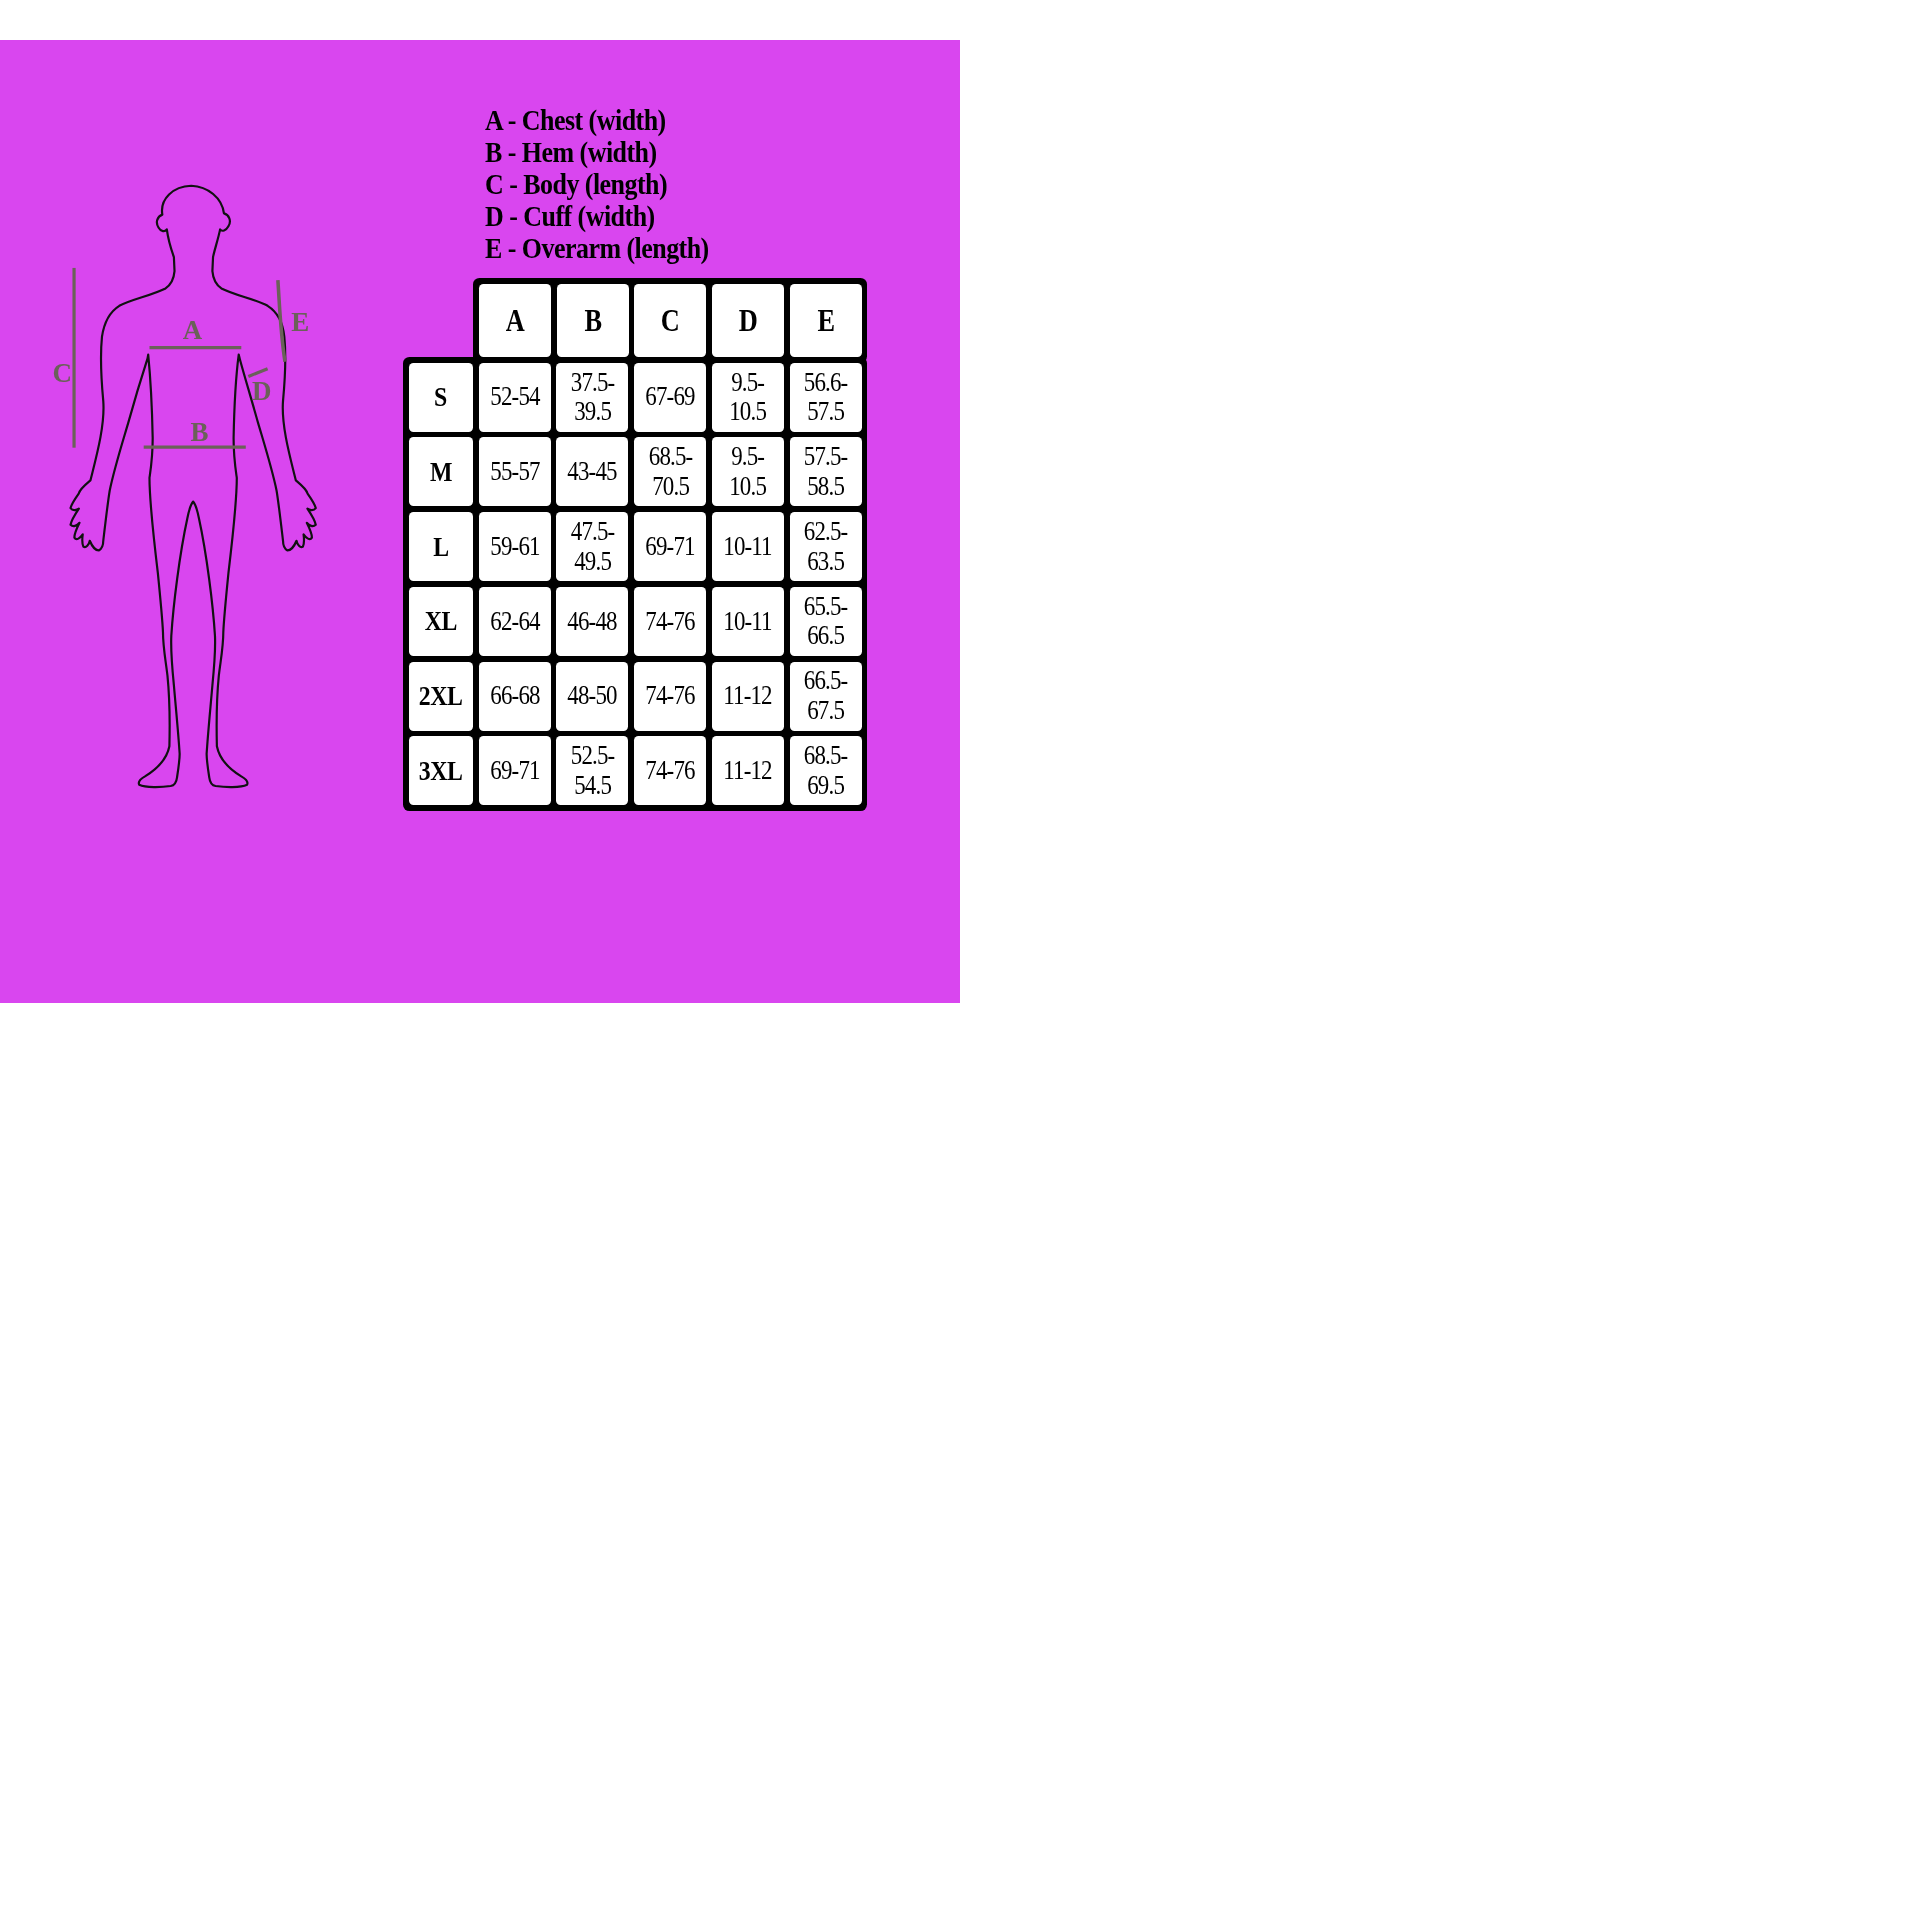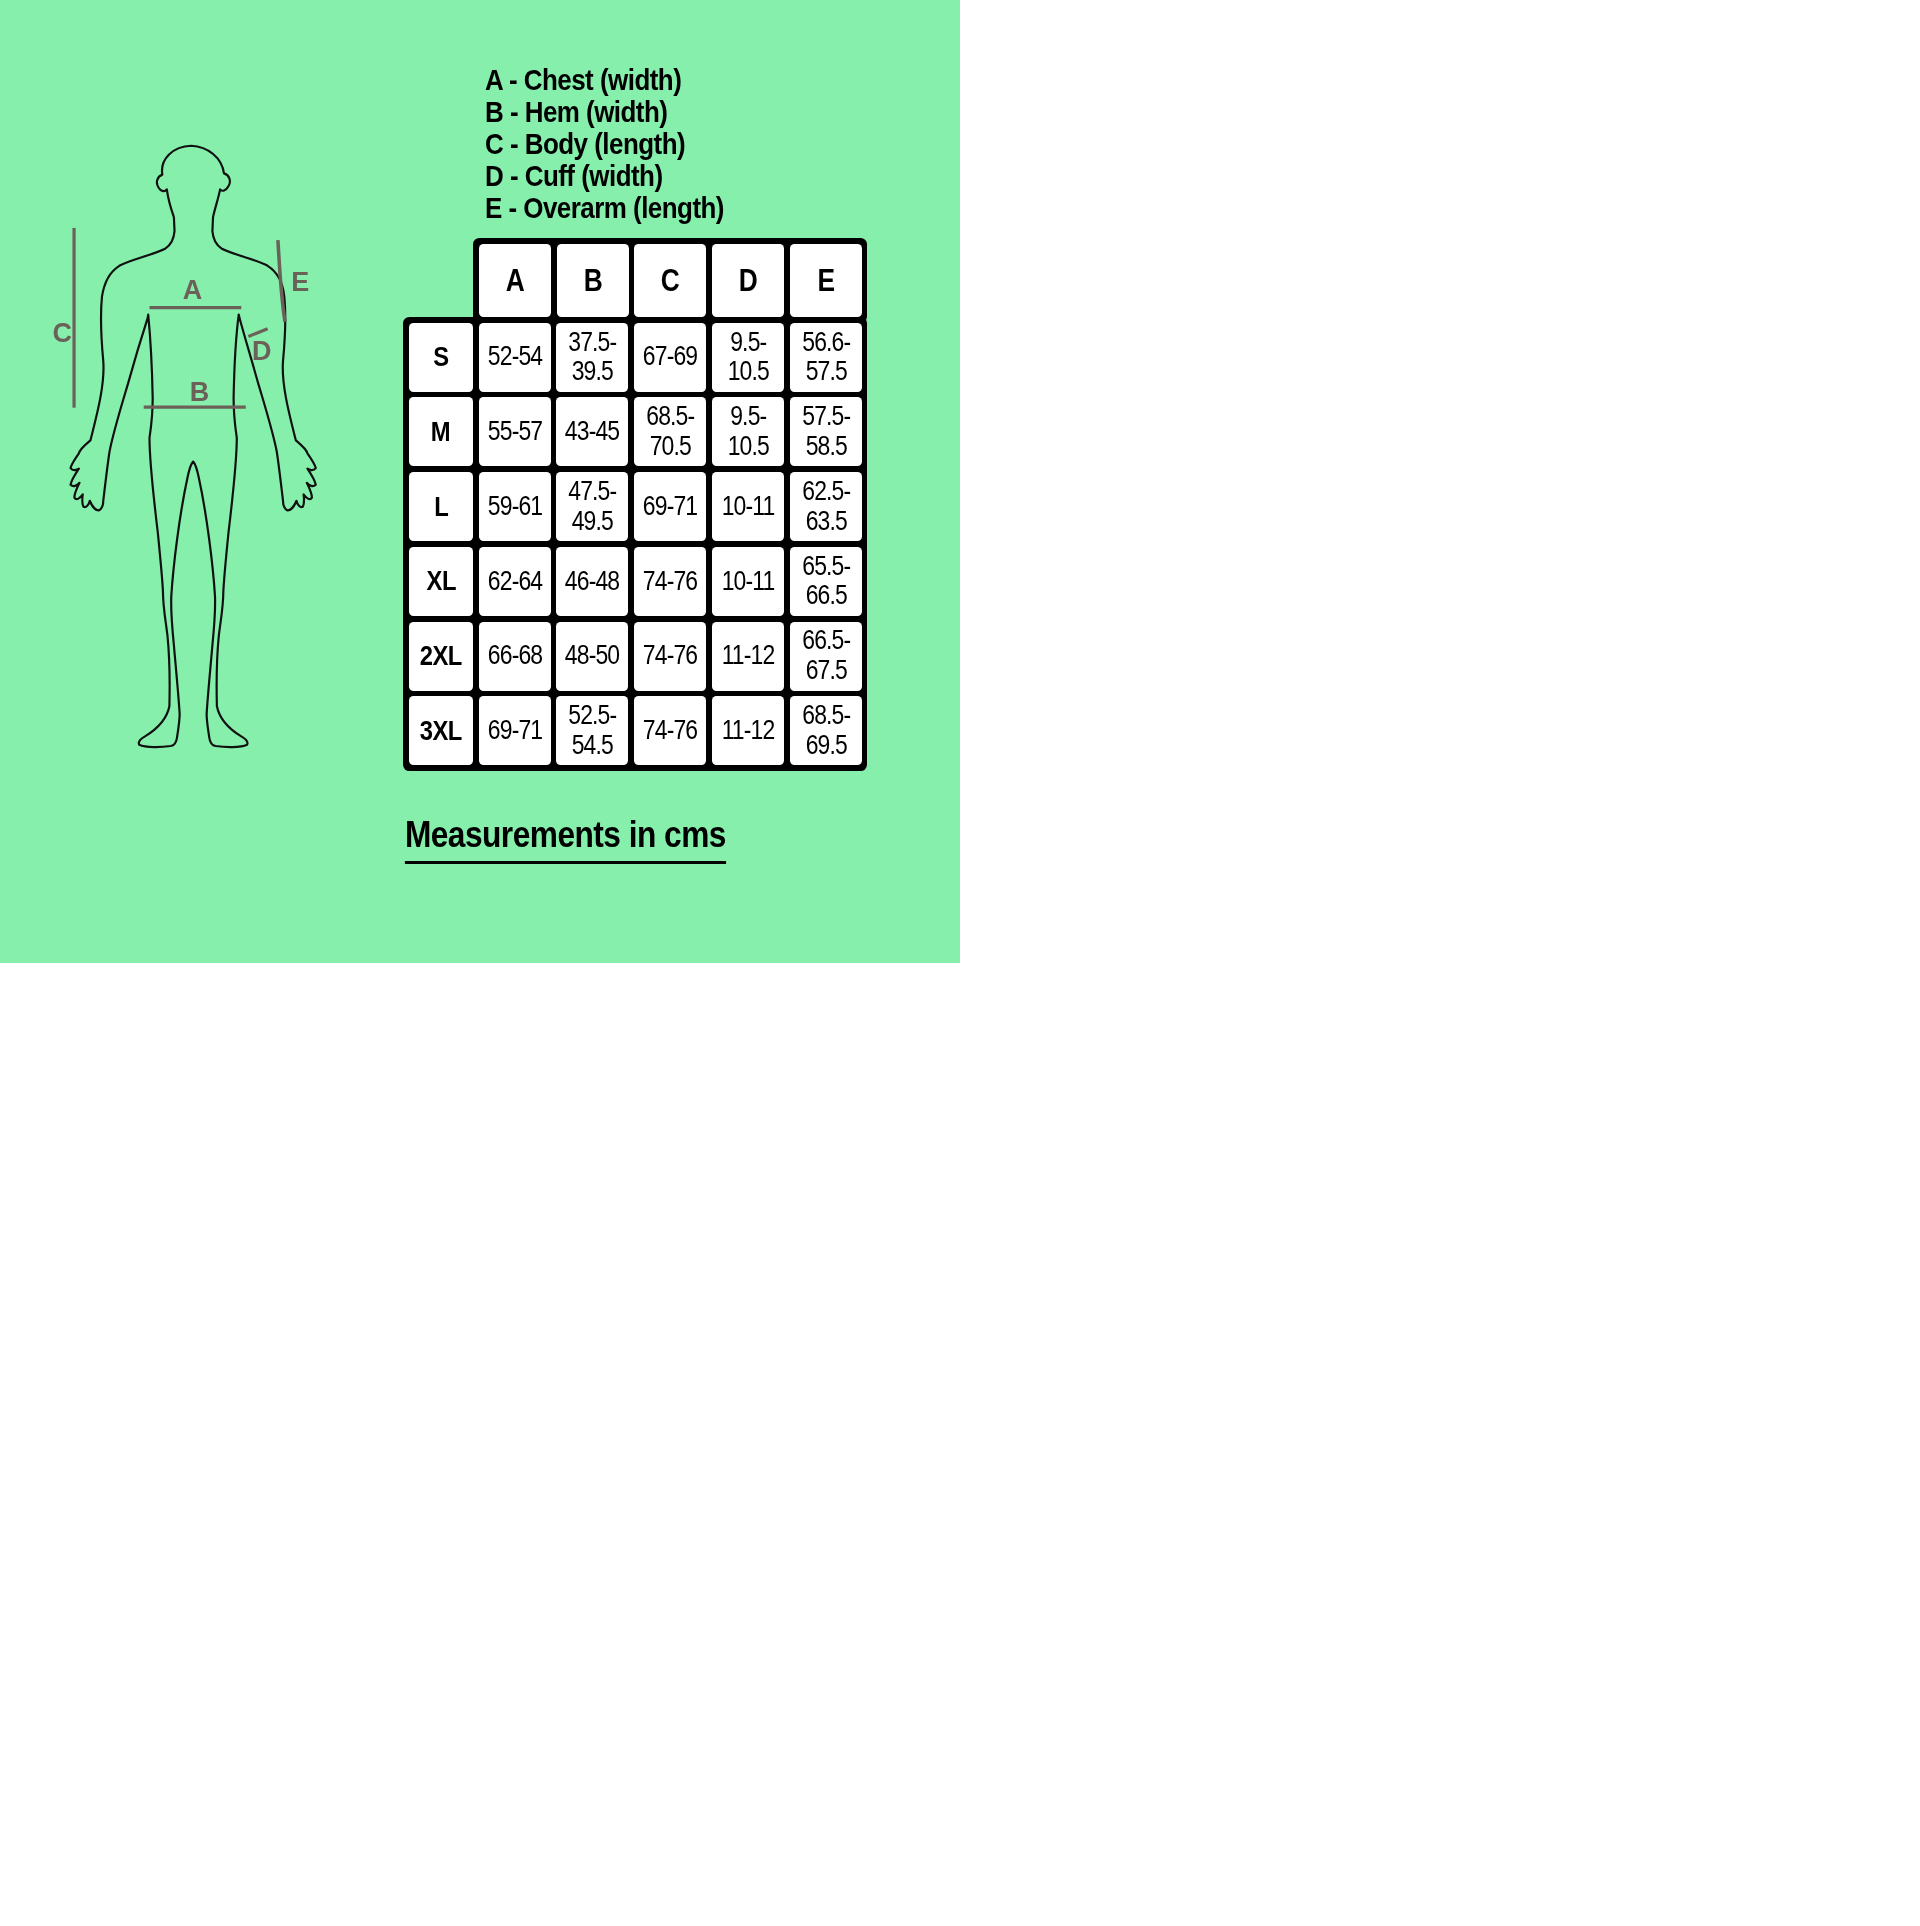--- a/index.html
+++ b/index.html
@@ -1,22 +1,23 @@
 <!DOCTYPE html>
 <html style="font-size:10.3px"><head>
 <meta charset="utf-8">
 <style>
   html,body{margin:0;padding:0;background:#fff;}
   #stage{
     position:relative;
     width:960px;height:963px;
-    background:#86efac;
-    font-family:Liberation Sans, sans-serif;
+    background:#d946ef;
+    font-family:Liberation Serif, serif;
     color:#000;
     overflow:hidden;
+    margin-top:40px;
   }
   
   #legend{
     position:absolute;left:485px;top:64px;
     font-size:29.5px;font-weight:700;line-height:32px;
     letter-spacing:-0.6px;white-space:nowrap;
   }
   #legend .legend-line{transform:scaleX(.88);transform-origin:left center;}
   
   .grid{position:absolute;background:#000;border-radius:6.4px;display:grid;gap:5.8px;padding:5.8px;box-sizing:border-box;}
@@ -312,18 +313,15 @@
       </div>
     <div class="cell">
         <span class="num">11-12</span>
       </div>
     <div class="cell">
         <span class="num">68.5-
 69.5</span>
       </div>
   </div>
 
-  <div id="footer">
-    <span class="note">Measurements in cms</span>
-  </div>
 
 </div>
 
 
 </body></html>

